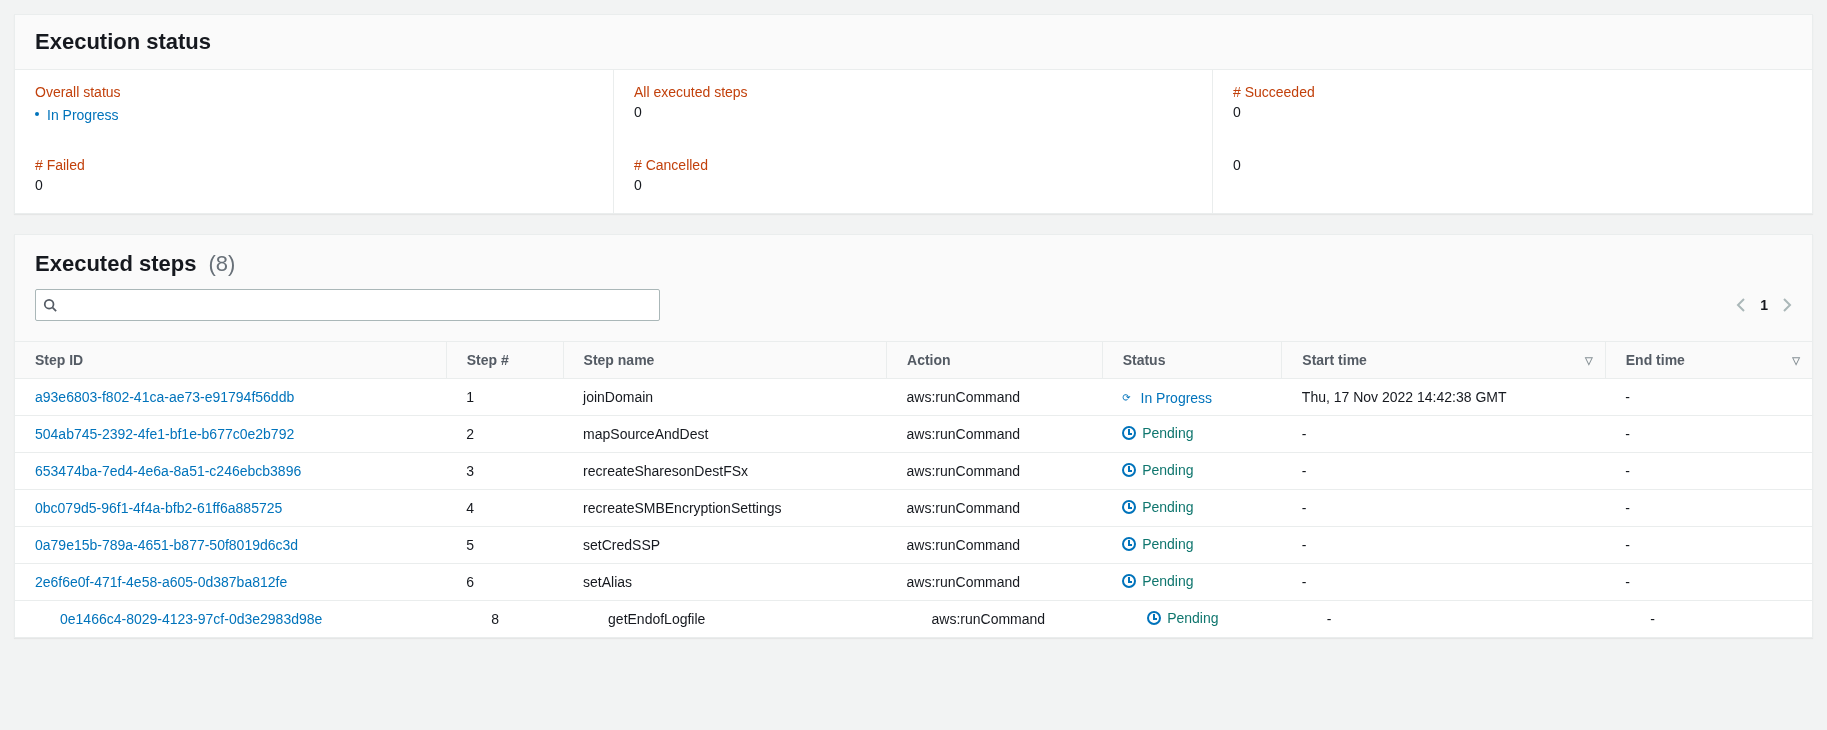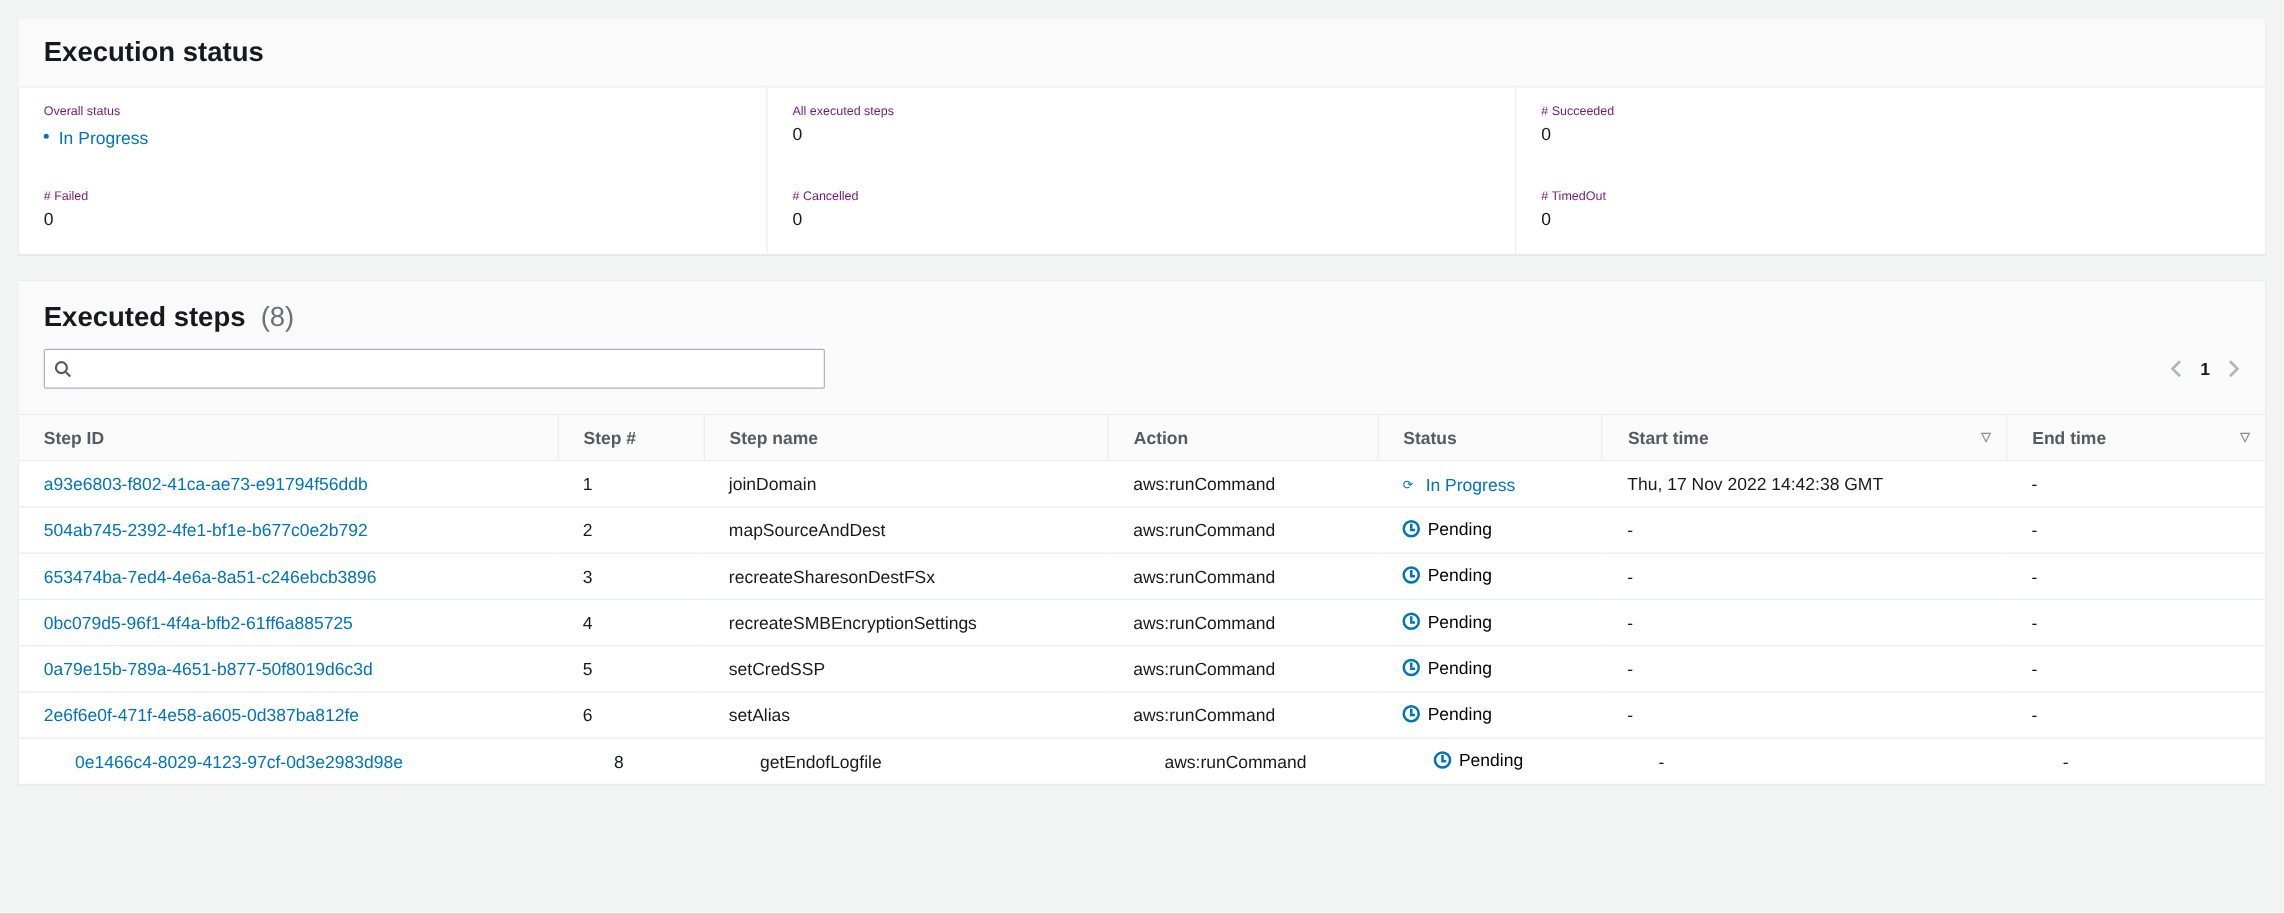--- a/index.html
+++ b/index.html
@@ -35,22 +35,22 @@
     display: grid;
     grid-template-columns: 1fr 1fr 1fr;
     padding: 0;
   }
   .status-cell {
     padding: 14px 20px 20px 20px;
     border-right: 1px solid #eaeded;
   }
   .status-cell:nth-child(3n) { border-right: none; }
   .status-label {
-    font-size: 10px;
-    color: #701a75;
+    font-size: 14px;
+    color: #c2410c;
     margin-bottom: 4px;
   }
   .status-value {
     font-size: 14px;
     color: #16191f;
   }
   .status-inprogress {
     color: #0073bb;
     display: inline-flex;
     align-items: center;
@@ -59,21 +59,21 @@
   .spinner-dot {
     width: 4px;
     height: 4px;
     background: #0073bb;
     border-radius: 50%;
     display: inline-block;
     position: relative;
     top: -1px;
   }
   .pending-status {
-    color: #000000;
+    color: #0f766e;
     display: inline-flex;
     align-items: center;
     gap: 6px;
   }
   .pending-icon {
     width: 14px;
     height: 14px;
     border: 2px solid #0073bb;
     border-radius: 50%;
     display: inline-block;
@@ -218,21 +218,20 @@
     </div>
     <div class="status-cell">
       <div class="status-label"># Failed</div>
       <div class="status-value">0</div>
     </div>
     <div class="status-cell">
       <div class="status-label"># Cancelled</div>
       <div class="status-value">0</div>
     </div>
     <div class="status-cell">
-      <div class="status-label"># TimedOut</div>
       <div class="status-value">0</div>
     </div>
   </div>
 </div>
 
 <div class="panel">
   <div class="exec-steps-header">
     <div class="panel-title">
       <span>Executed steps</span>
       <span class="count">(8)</span>

